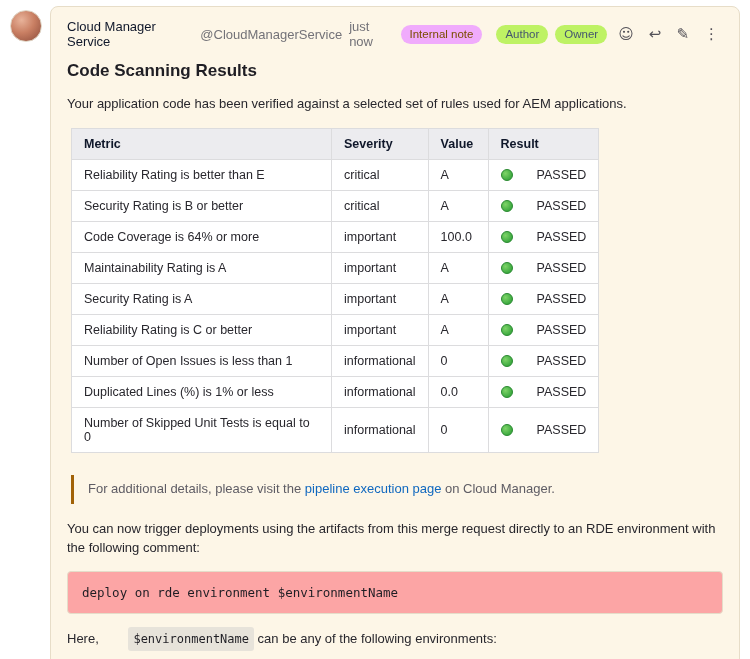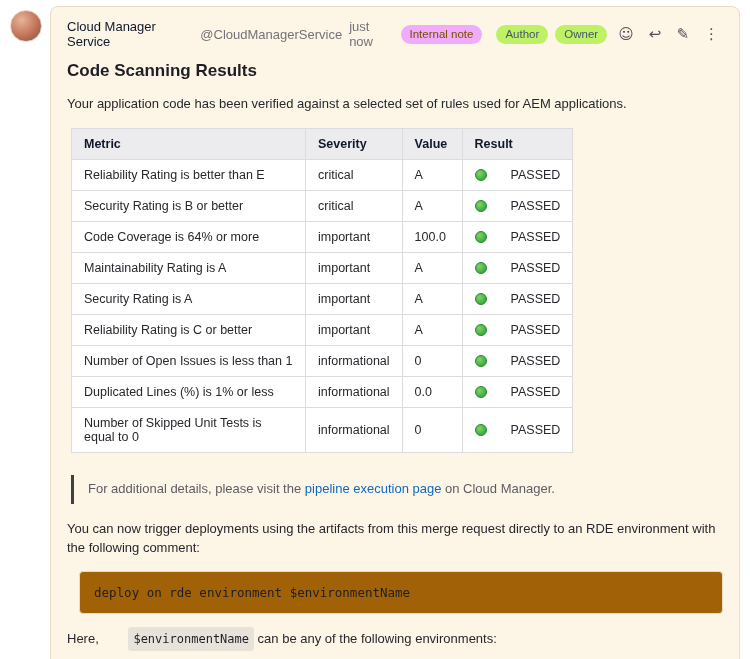--- a/index.html
+++ b/index.html
@@ -43,39 +43,39 @@
   h2.note-title { font-size: 17px; margin: 12px 0 14px 0; color: #1f1e24; }
   p.body-text { margin: 0 0 14px 0; line-height: 1.45; }
   table.metrics {
     border-collapse: collapse; background: #ffffff;
     font-size: 12.5px; margin: 4px 0 22px 4px;
   }
   table.metrics th, table.metrics td {
     border: 1px solid #dcdcde; padding: 8px 12px; text-align: left;
   }
   table.metrics th { background: #ececef; font-weight: bold; color: #0f172a; }
-  td.col-metric { width: 234px; }
+  td.col-metric { width: 260px; }
   td.col-severity, th.col-severity { width: 96px; }
   td.col-value, th.col-value { width: 60px; }
   td.col-value { text-align: center; }
   td.col-result, th.col-result { width: 90px; }
   .result-cell { display: flex; align-items: center; gap: 24px; }
   .passed-dot {
     width: 12px; height: 12px; border-radius: 50%;
     background: radial-gradient(circle at 35% 35%, #7ed468 0%, #3aa83e 75%);
     border: 1px solid #2c8a33; flex: none;
   }
   blockquote.note-quote {
     margin: 0 0 16px 4px; padding: 5px 0 5px 14px;
-    border-left: 3px solid #404040; color: #5e5c64; line-height: 1.45;
+    border-left: 3px solid #a16207; color: #5e5c64; line-height: 1.45;
   }
   a.link { color: #1068bf; text-decoration: none; }
   pre.code-block {
-    background: #a16207; border: 1px solid #e5ddc9; border-radius: 4px;
-    padding: 13px 14px; margin: 0 0 16px 12px;
+    background: #fca5a5; border: 1px solid #e5ddc9; border-radius: 4px;
+    padding: 13px 14px; margin: 0 0 16px 0;
     font-family: "DejaVu Sans Mono", "Liberation Mono", monospace;
     font-size: 12.5px; color: #1f1e24; white-space: pre;
   }
   code.inline-code {
     background: #e7e3da; border-radius: 3px; padding: 5px 5px;
     font-family: "DejaVu Sans Mono", "Liberation Mono", monospace;
     font-size: 12px; color: #1f1e24; margin-left: 26px;
   }
 </style>
 </head>

